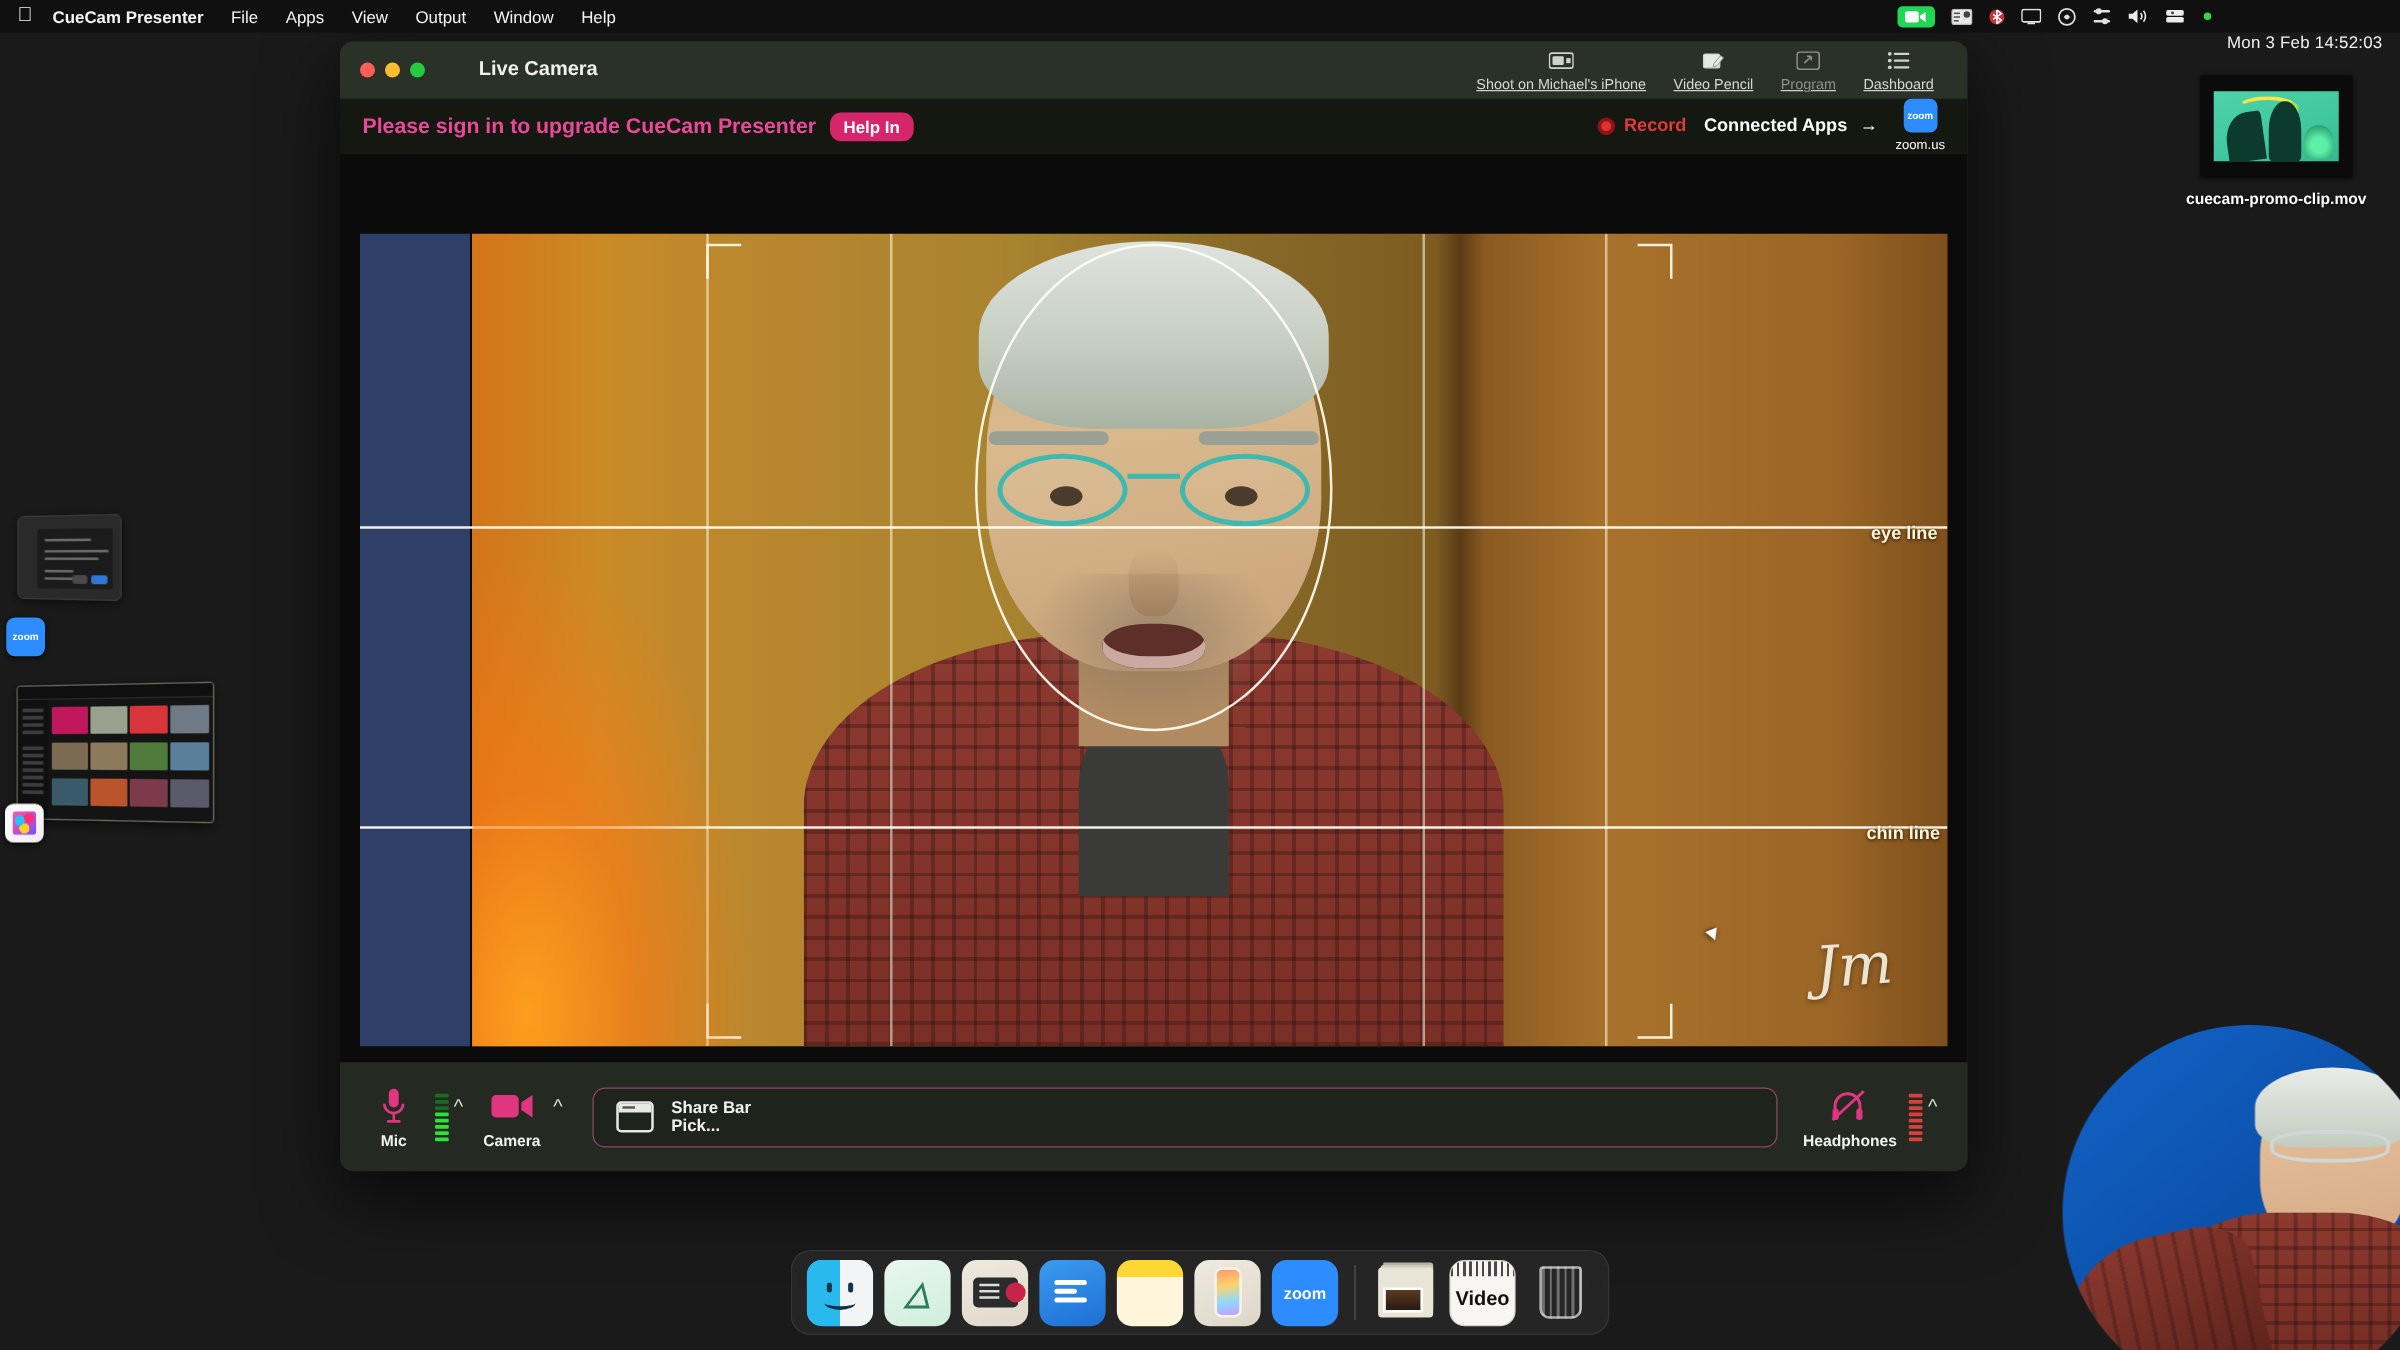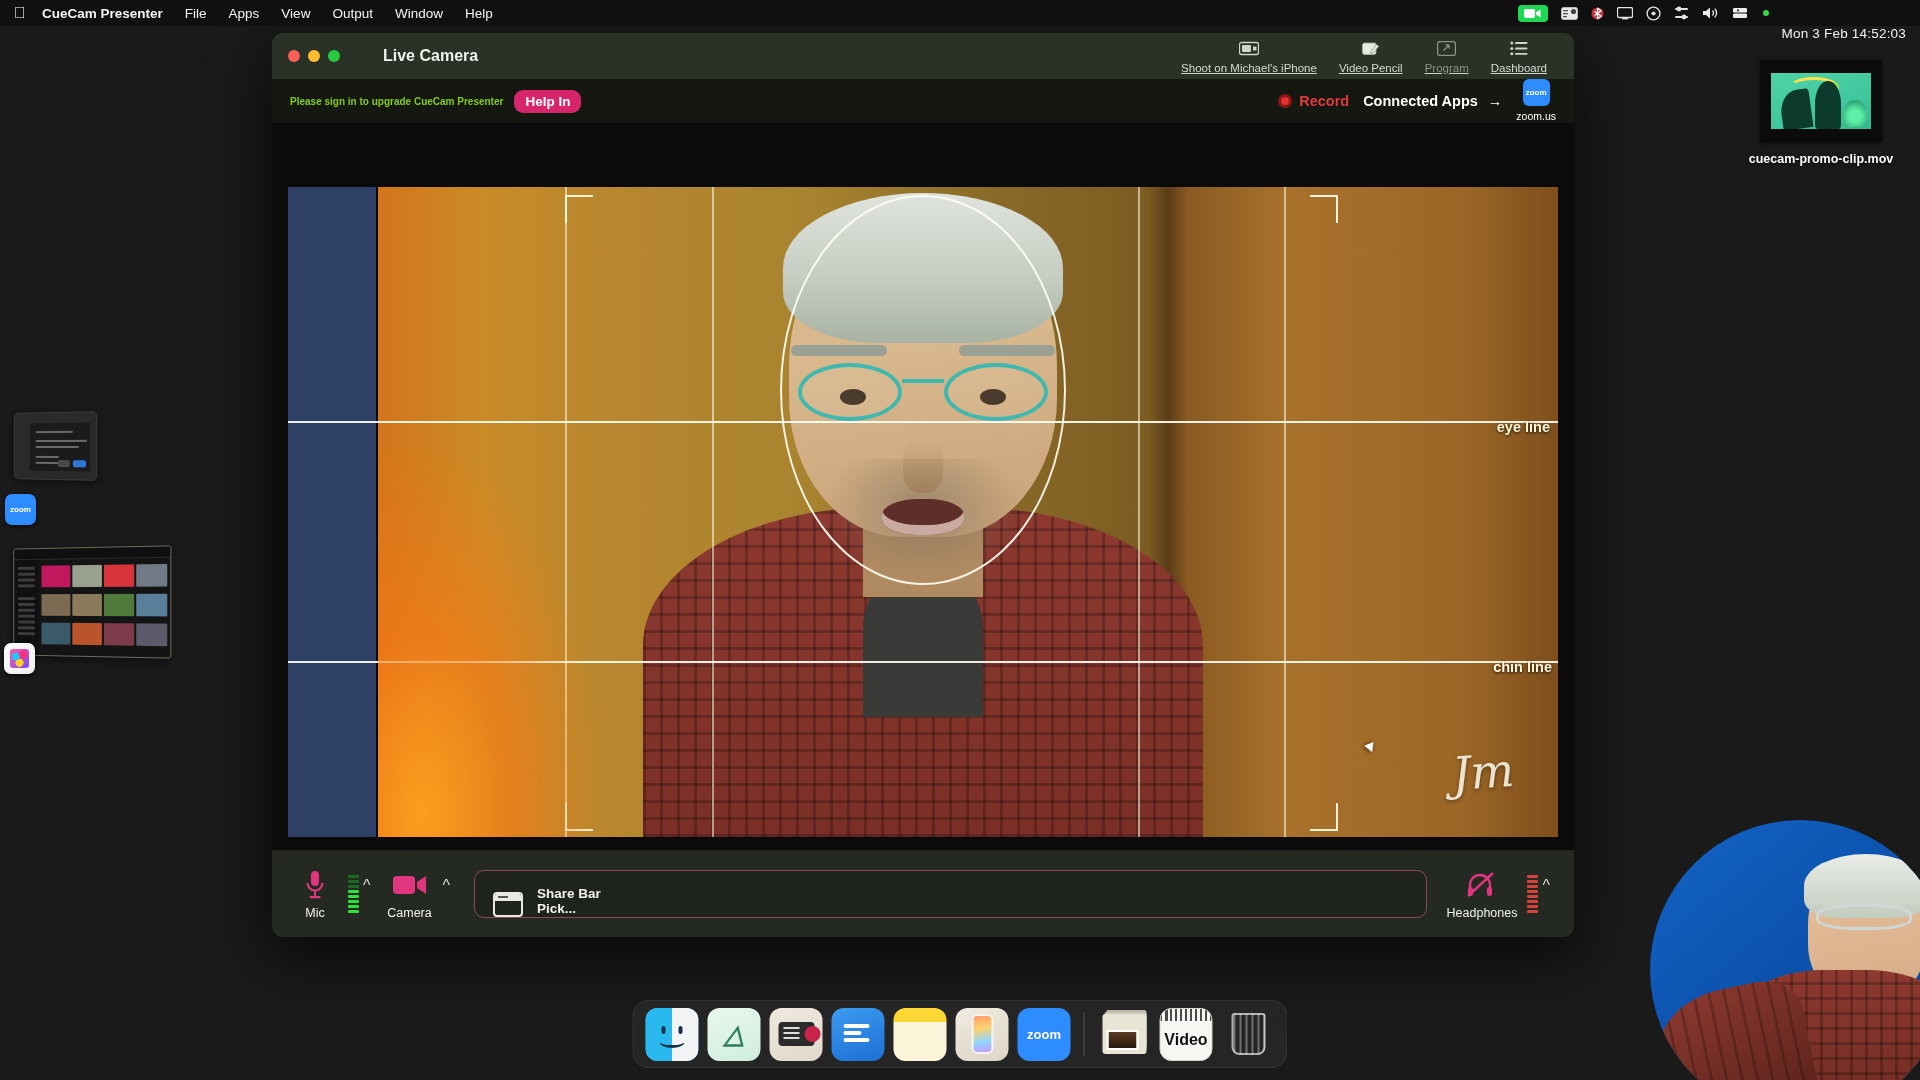--- a/index.html
+++ b/index.html
@@ -151,21 +151,21 @@
   }
   .tool .ti { height: 19px; display:flex; align-items:center; justify-content:center; margin-bottom: 4px; }
   .tool .tl { font-size: 11.5px; white-space: nowrap; color:#d6dace; }
   .tool.dim .ti, .tool.dim .tl { color: #8d9287; }
 
   
   .signbar {
     height: 44px; background: #141810; display: flex; align-items: center;
     padding: 0 18px; position: relative;
   }
-  .sign-text { color: #84cc16; font-size: 10px; font-weight: bold; }
+  .sign-text { color: #ec4899; font-size: 17px; font-weight: bold; }
   .sign-btn {
     margin-left: 11px; background: #d6256b; color: #fff; font-size: 13.5px; font-weight: bold;
     border: none; border-radius: 9px; padding: 4px 11px; cursor: pointer;
   }
   .sign-right { margin-left: auto; display: flex; align-items: center; gap: 14px; }
   .rec { display: flex; align-items: center; gap: 7px; color: #e03a3a; font-size: 14.5px; font-weight: bold; }
   .rec-dot { width: 14px; height: 14px; border-radius: 50%; background: #e03030; border: 3px solid #8c1414; }
   .capps { color: #ffffff; font-size: 14.5px; font-weight: bold; display:flex; align-items:center; gap:10px; }
   .zoom-tile { text-align: center; }
   .zoom-ic {
@@ -274,29 +274,29 @@
     transform: rotate(68deg); filter: drop-shadow(0 1px 2px rgba(0,0,0,.8)); }
 
   
   .botbar {
     position: absolute; left: 0; bottom: 0; width: 1302px; height: 87px;
     background: #242a21; display: flex; align-items: center; padding: 0 14px;
   }
   .ctl { display:flex; flex-direction: column; align-items:center; justify-content:center;
          padding: 0 6px; min-width: 58px; }
   .ctl .cicon { height: 34px; display:flex; align-items:center; justify-content:center; }
-  .ctl .clabel { color:#f2f2f0; font-size: 12.5px; font-weight: normal; margin-top: 4px; }
+  .ctl .clabel { color:#f2f2f0; font-size: 12.5px; font-weight: bold; margin-top: 4px; }
   .meter { display:flex; flex-direction:column-reverse; gap:2px; margin-left: 4px; }
   .meter i { width: 11px; height: 3px; background:#2ee03a; display:block; border-radius:1px; }
   .meter i.off { background:#1a6b22; }
   .meter.red i { background:#d8403c; }
   .chev { color:#d9ddd3; font-size: 16px; padding: 0 10px 16px 4px; cursor: pointer; }
   .sharebar {
     flex: 1; height: 48px; margin: 0 14px; border: 1.5px solid #8a4a66; border-radius: 10px;
-    background: #1e231c; display: flex; align-items: flex-end; padding: 0 0 0 18px;
+    background: #1e231c; display: flex; align-items: center; padding: 0 0 0 18px;
   }
   .sb-icon {
     width: 30px; height: 25px; border: 2px solid #e8e8e4; border-radius: 4px; position: relative;
     margin-right: 14px;
   }
   .sb-icon::before { content:""; position:absolute; left:0; right:0; top:0; height:7px;
     background:#e8e8e4; border-radius:2px 2px 0 0; }
   .sb-icon::after { content:""; position:absolute; left:3px; top:2px; width:10px; height:2px;
     background:#555; }
   .sb-txt .t1 { color:#f2f2f0; font-size: 13.5px; font-weight: bold; line-height: 15px; }

